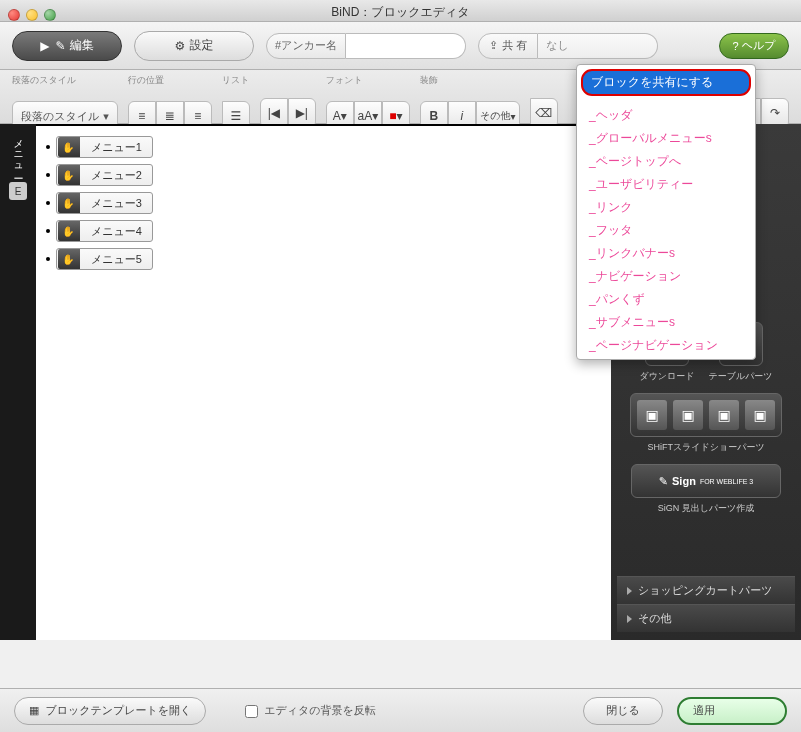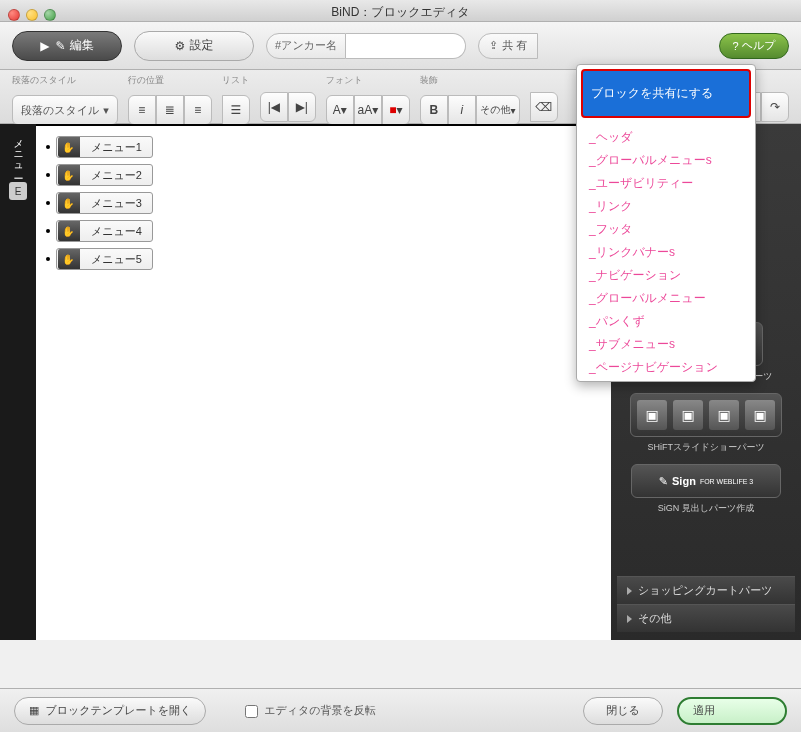--- a/index.html
+++ b/index.html
@@ -21,21 +21,21 @@
 .settings-btn { width: 120px; }
 .anchor-group { display: flex; align-items: center; gap: 0; }
 .anchor-label { font-size: 11px; color: #666; padding: 0 8px; height: 26px; display: flex; align-items: center; background: linear-gradient(#fafafa,#e8e8e8); border: 1px solid #bbb; border-radius: 13px 0 0 13px; }
 .anchor-input { height: 26px; width: 120px; border: 1px solid #bbb; border-left: none; border-radius: 0 13px 13px 0; background: #fff; padding: 0 8px; font-size: 11px; }
 .share-group { display: flex; align-items: center; }
 .share-label-btn { height: 26px; padding: 0 10px; font-size: 11px; color: #555; background: linear-gradient(#fafafa,#e8e8e8); border: 1px solid #bbb; border-radius: 13px 0 0 13px; display: flex; align-items: center; }
 .share-select { height: 26px; width: 120px; border: 1px solid #bbb; border-left: none; border-radius: 0 13px 13px 0; background: linear-gradient(#fafafa,#eee); padding: 0 8px; font-size: 11px; color: #888; display: flex; align-items: center; }
 .help-btn { width: 70px; height: 26px; margin-left: auto; font-size: 11px; }
 
 .sub-toolbar { height: 54px; background: linear-gradient(#ececec,#dcdcdc); border-bottom: 1px solid #b0b0b0; display: flex; align-items: flex-start; padding: 4px 12px; gap: 10px; flex-wrap: nowrap; }
-.tool-group { display: flex; flex-direction: column; gap: 8px; }
+.tool-group { display: flex; flex-direction: column; gap: 14px; }
 .tool-label { font-size: 9px; color: #888; }
 .tool-buttons { display: flex; gap: 0; }
 .tool-btn { width: 28px; height: 30px; background: linear-gradient(#fdfdfd,#e5e5e5); border: 1px solid #bbb; display: flex; align-items: center; justify-content: center; font-size: 12px; color: #444; cursor: pointer; }
 .tool-btn:first-child { border-radius: 6px 0 0 6px; }
 .tool-btn:last-child { border-radius: 0 6px 6px 0; }
 .tool-btn-solo { border-radius: 6px; }
 .style-select { height: 30px; padding: 0 8px; background: linear-gradient(#fdfdfd,#e5e5e5); border: 1px solid #bbb; border-radius: 6px; font-size: 11px; color: #555; display: flex; align-items: center; gap: 4px; }
 .revert-text { font-size: 10px; color: #888; margin-left: auto; align-self: center; }
 
 .editor-area { display: flex; height: 516px; position: relative; }
@@ -57,21 +57,21 @@
 .icon-box { width: 30px; height: 30px; background: linear-gradient(#888,#555); border-radius: 3px; display: flex; align-items: center; justify-content: center; color: #fff; font-size: 14px; }
 .panel-label { font-size: 9px; color: #ccc; text-align: center; }
 .sign-box { width: 150px; height: 34px; background: linear-gradient(#555,#333); border: 1px solid #666; border-radius: 6px; display: flex; align-items: center; justify-content: center; color: #fff; font-size: 11px; gap: 4px; }
 
 .accordion { margin-top: auto; }
 .accordion-item { height: 28px; background: linear-gradient(#4a4a4a,#333); border-top: 1px solid #555; display: flex; align-items: center; padding: 0 10px; color: #ddd; font-size: 11px; gap: 6px; cursor: pointer; }
 .acc-arrow { width: 0; height: 0; border-left: 5px solid #aaa; border-top: 4px solid transparent; border-bottom: 4px solid transparent; }
 
 .share-dropdown { position: absolute; top: 64px; left: 576px; width: 180px; background: #fff; border: 1px solid #aaa; border-radius: 4px; box-shadow: 0 4px 12px rgba(0,0,0,0.3); z-index: 100; padding: 2px 0; }
 .dd-item { padding: 3px 12px; font-size: 12px; color: #ec4899; cursor: pointer; white-space: nowrap; }
-.dd-item-hl { background: #1a6fd8; color: #fff; border: 2px solid #d00; border-radius: 4px; margin: 2px 4px; padding: 14px 8px; }
+.dd-item-hl { background: #1a6fd8; color: #fff; border: 2px solid #d00; border-radius: 11px; margin: 2px 4px; padding: 3px 8px; }
 .dd-item-disabled { color: #bbb; }
 
 .footer-bar { position: absolute; bottom: 0; left: 0; right: 0; height: 44px; background: linear-gradient(#f0f0f0,#dedede); border-top: 1px solid #b0b0b0; display: flex; align-items: center; padding: 0 14px; gap: 14px; }
 .footer-btn { height: 28px; padding: 0 14px; border-radius: 14px; background: linear-gradient(#fafafa,#ddd); border: 1px solid #aaa; font-size: 11px; color: #444; display: flex; align-items: center; gap: 6px; cursor: pointer; }
 .checkbox-wrap { display: flex; align-items: flex-end; gap: 6px; font-size: 11px; color: #555; padding-left: 25px; }
 .apply-btn { background: linear-gradient(#e8ffe8,#c8f0c8); border: 2px solid #2e7d32; width: 110px; justify-content: flex-start; }
 .close-btn { width: 80px; justify-content: center; margin-left: auto; }
 </style>
 </head>
 <body>
@@ -97,20 +97,23 @@
   </div>
   <div class="anchor-group">
     <div class="anchor-label">#アンカー名</div>
     <input class="anchor-input" value="" style="">
   </div>
   <div class="share-group">
     <div class="share-label-btn">
       <span style="margin-right:4px;">⇪</span>
       <span>共 有</span>
     </div>
+    <div class="share-select">
+      <span>なし</span>
+    </div>
   </div>
   <div class="btn-pill btn-green help-btn">
     <span style="margin-right:3px;">?</span>
     <span>ヘルプ</span>
   </div>
 </div>
 
 <div class="sub-toolbar">
   <div class="tool-group">
     <div class="tool-label">段落のスタイル</div>
@@ -264,26 +267,26 @@
         </div>
     </div>
   </div>
 </div>
 
 <div class="share-dropdown">
   <div class="dd-item dd-item-hl">ブロックを共有にする</div>
   <div style="height:6px;"></div>
   <div class="dd-item">_ヘッダ</div>
   <div class="dd-item">_グローバルメニューs</div>
+  <div class="dd-item">_ページトップへ</div>
   <div class="dd-item">_ユーザビリティー</div>
   <div class="dd-item">_リンク</div>
   <div class="dd-item">_フッタ</div>
   <div class="dd-item">_リンクバナーs</div>
   <div class="dd-item">_ナビゲーション</div>
-  <div class="dd-item">_グローバルメニュー</div>
   <div class="dd-item">_パンくず</div>
   <div class="dd-item">_サブメニューs</div>
   <div class="dd-item">_ページナビゲーション</div>
 </div>
 
 <div class="footer-bar">
   <div class="footer-btn">
     <span>▦</span>
     <span>ブロックテンプレートを開く</span>
   </div>

